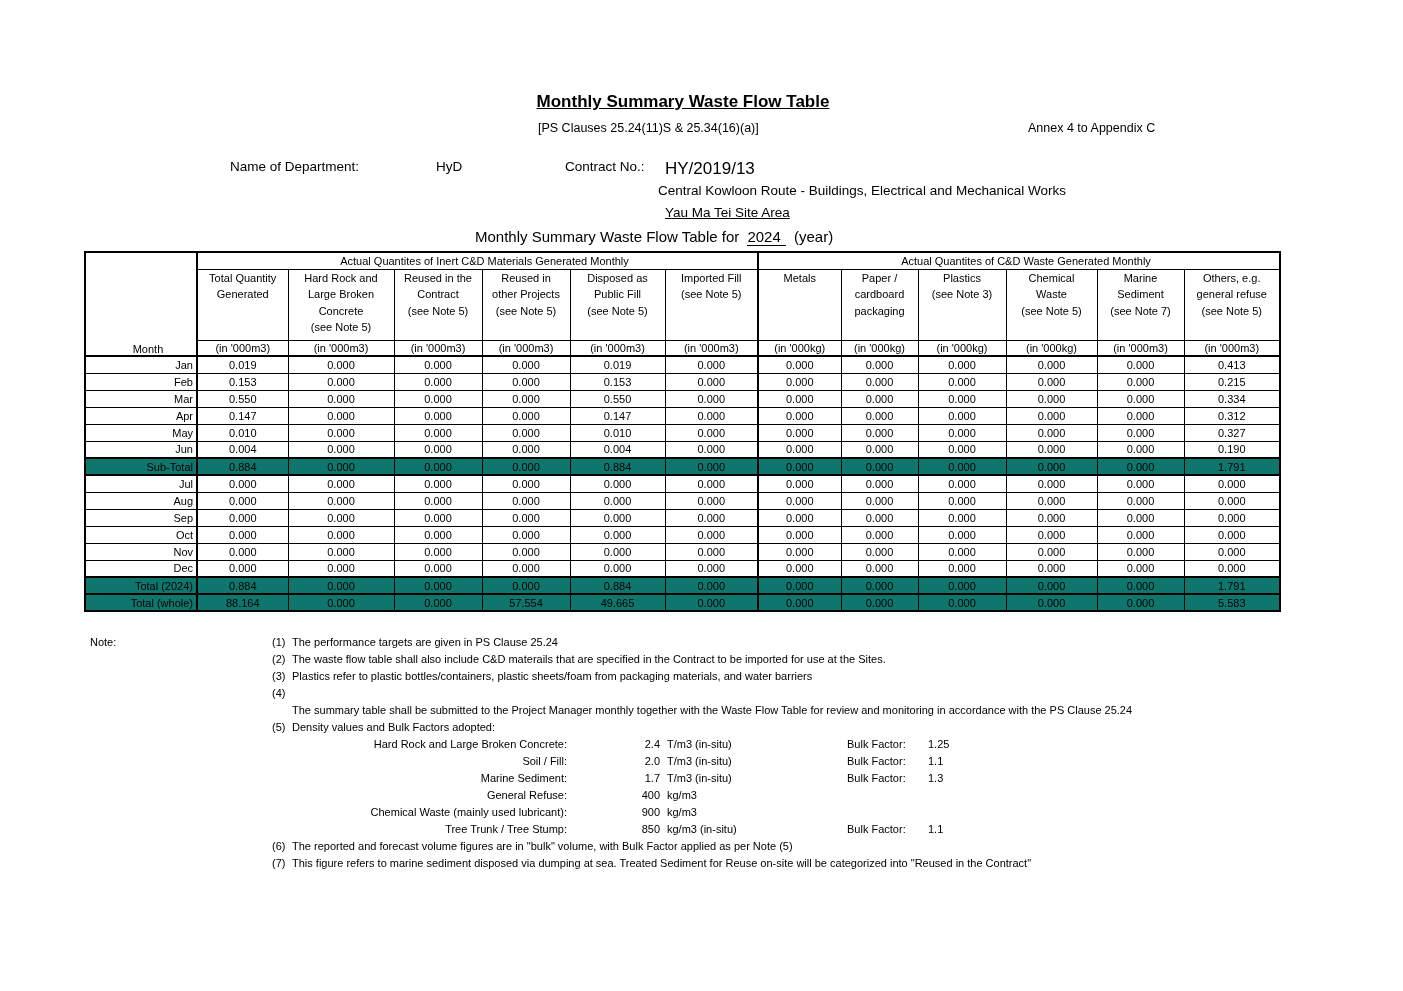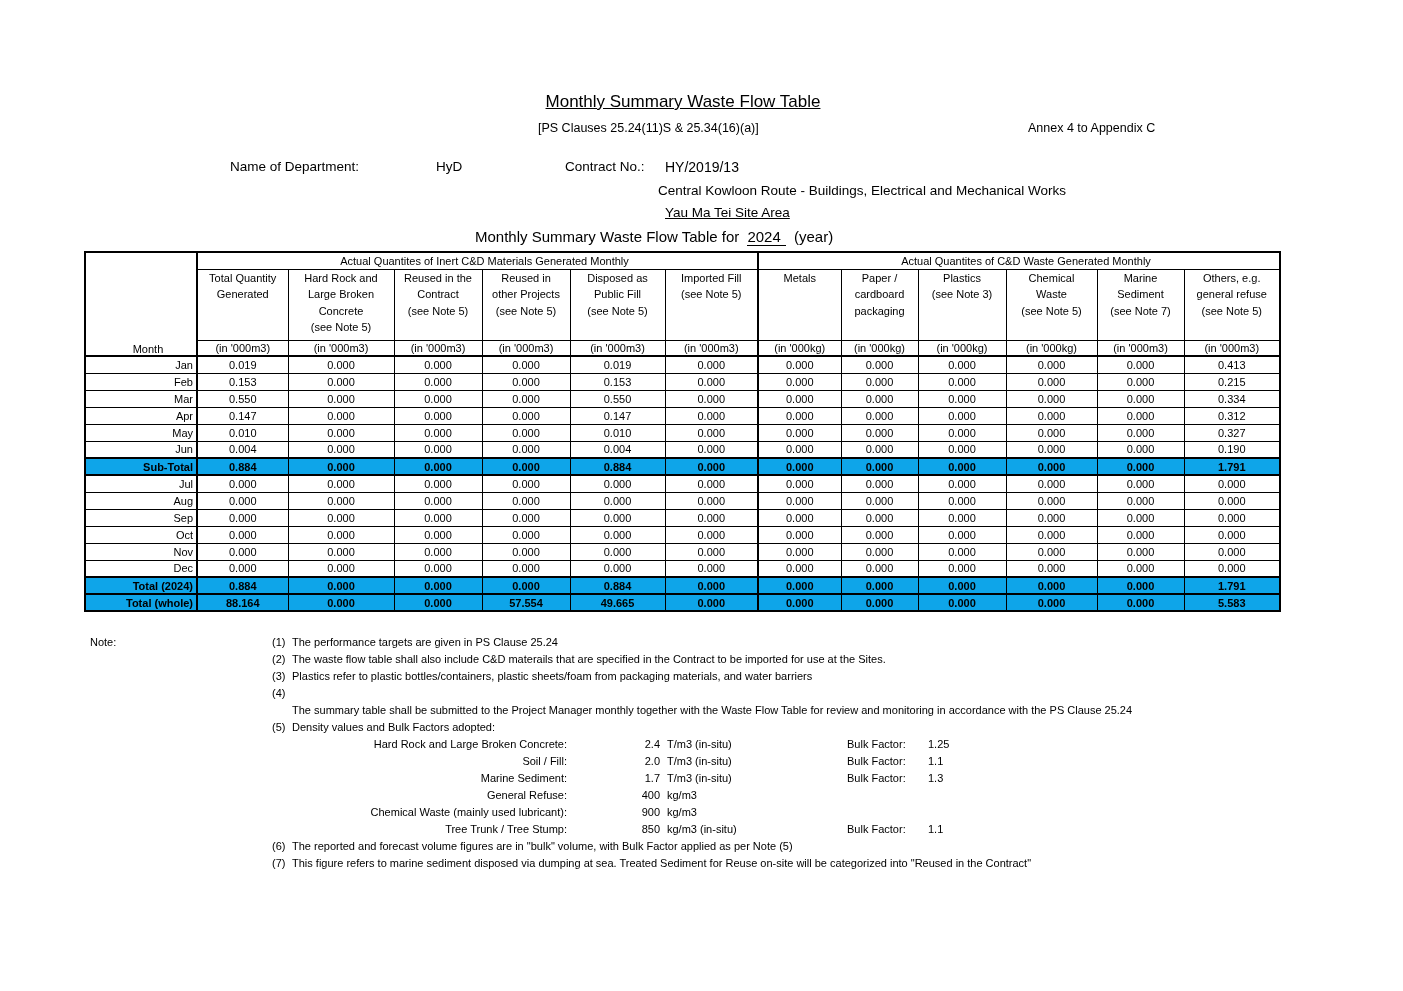--- a/index.html
+++ b/index.html
@@ -8,30 +8,30 @@
     width: 1403px; height: 991px;
     position: relative;
     background: #ffffff;
     font-family: "Liberation Sans", sans-serif;
     color: #000;
   }
 
   
   .doc-title {
     position: absolute; top: 92px; left: 0; width: 1366px;
-    text-align: center; font-size: 17px; font-weight: normal;
+    text-align: center; font-size: 17px; font-weight: bold;
   }
   .doc-title span { text-decoration: underline; }
   .ps-clauses { position: absolute; top: 121px; left: 538px; font-size: 12.5px; }
   .annex      { position: absolute; top: 121px; left: 1028px; font-size: 12.5px; }
 
   .dept-label     { position: absolute; top: 159px; left: 230px; font-size: 13.5px; }
   .dept-value     { position: absolute; top: 159px; left: 400px; font-size: 13.5px; margin-left: 36px; }
   .contract-label { position: absolute; top: 159px; left: 565px; font-size: 13.5px; }
-  .contract-value { position: absolute; top: 159px; left: 665px; font-size: 14px; text-align: center; }
+  .contract-value { position: absolute; top: 159px; left: 665px; font-size: 17px; text-align: center; }
   .contract-desc  { position: absolute; top: 183px; left: 658px; font-size: 13.5px; }
   .site-area      { position: absolute; top: 205px; left: 665px; font-size: 13.5px; text-decoration: underline; }
 
   .table-year-title { position: absolute; top: 228px; left: 475px; font-size: 15px; }
   .table-year-title .yr { border-bottom: 1.5px solid #000; padding-right: 5px; margin-left: 4px; }
   .table-year-title .suffix { margin-left: 4px; }
 
   
   table.wft {
     position: absolute; top: 251px; left: 84px;
@@ -42,22 +42,22 @@
   .wft th, .wft td { border: 1px solid #000; padding: 0 2px; overflow: hidden; font-weight: normal; }
   .group-row th { height: 17px; text-align: center; padding-left: 16px; }
   .month-cell { vertical-align: bottom; text-align: center; padding-bottom: 2px; border-bottom: 2px solid #000 !important; border-radius: 23px; }
   .col-header {
     height: 71px; vertical-align: top; text-align: center;
     white-space: pre-line; line-height: 16.5px; padding-top: 2px;
   }
   .units-row th { height: 16px; text-align: center; border-bottom: 2px solid #000; }
   .data-row td { height: 17px; text-align: center; }
   .total-row td {
-    height: 17px; text-align: center; font-weight: bold;
-    background: #0ea5e9;
+    height: 17px; text-align: center; font-weight: normal;
+    background: #0f766e;
     border-top: 2px solid #000; border-bottom: 2px solid #000;
   }
   .row-label { text-align: right !important; padding-right: 3px !important; }
   .sep  { border-right: 2px solid #000 !important; }
   .gsep { border-right: 2px solid #000 !important; }
 
   
   .note-label { position: absolute; top: 636px; left: 90px; font-size: 11px; }
   .notes { position: absolute; top: 636px; left: 272px; width: 1115px; font-size: 11px; }
   .note-line { height: 17px; display: flex; }

